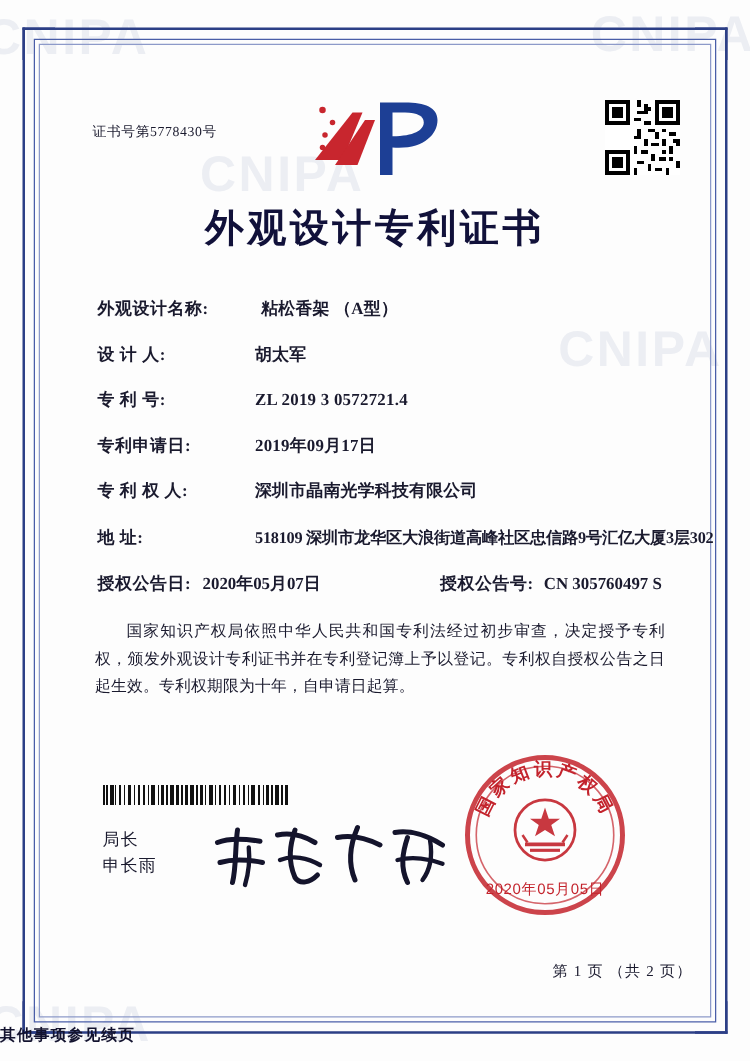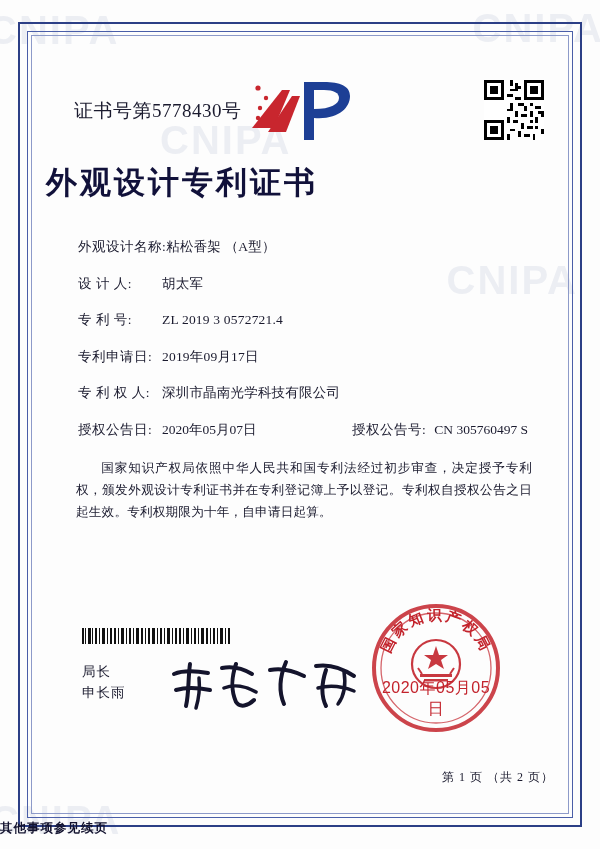--- a/index.html
+++ b/index.html
@@ -85,21 +85,21 @@
 
   
   .head-row {
     position: relative;
     height: 96px;
   }
   .cert-no {
     position: absolute;
     left: 28px;
     top: 38px;
-    font-size: 19px;
+    font-size: 11px;
     letter-spacing: 0.5px;
     white-space: nowrap;
   }
   .logo {
     position: absolute;
     left: 50%;
     transform: translateX(-50%);
     top: 14px;
     width: 108px;
     height: 74px;
@@ -107,52 +107,54 @@
   .qr {
     position: absolute;
     right: 10px;
     top: 20px;
     width: 60px;
     height: 60px;
   }
 
   
   .title {
-    text-align: left;
+    text-align: center;
     font-family: "Liberation Serif", "DejaVu Serif", serif;
     font-weight: bold;
     font-size: 31px;
     letter-spacing: 3px;
     margin-top: 6px;
     color: #11113a;
   }
 
   
   .fields {
     margin-top: 34px;
     padding-left: 32px;
     padding-right: 18px;
   }
   .field {
     display: flex;
     align-items: baseline;
     margin-bottom: 19px;
     font-size: 13.5px;
     line-height: 1.3;
+    font-weight: bold;
   }
   .field .lbl {
     flex: 0 0 auto;
     min-width: 84px;
     white-space: nowrap;
     letter-spacing: 0.5px;
   }
   .field .val {
     flex: 1 1 auto;
     white-space: nowrap;
     letter-spacing: 0.2px;
+    margin-left: 42px;
   }
   .field .val.tight { letter-spacing: -0.2px; font-size: 13px; }
   .field.two .val1 {
     flex: 0 0 190px;
     white-space: nowrap;
   }
   .field.two .lbl2 {
     flex: 0 0 auto;
     white-space: nowrap;
     margin-right: 8px;
@@ -205,21 +207,21 @@
     bottom: 66px;
     width: 132px;
     height: 132px;
   }
   .seal-date {
     position: absolute;
     right: 56px;
     bottom: 80px;
     width: 124px;
     text-align: center;
-    font-size: 16px;
+    font-size: 12px;
     color: #c3232c;
     letter-spacing: 0.5px;
     font-family: "Liberation Sans", sans-serif;
   }
 
   
   .page-no {
     position: absolute;
     left: 0;
     right: 0;
@@ -351,20 +353,24 @@
       <div class="field">
         <span class="lbl">专利申请日:</span>
         <span class="val">2019年09月17日</span>
       </div>
 
       <div class="field">
         <span class="lbl">专 利 权 人:</span>
         <span class="val">深圳市晶南光学科技有限公司</span>
       </div>
 
+      <div class="field">
+        <span class="lbl">地        址:</span>
+        <span class="val tight">518109 深圳市龙华区大浪街道高峰社区忠信路9号汇亿大厦3层302</span>
+      </div>
 
       <div class="field two">
         <span class="lbl">授权公告日:</span>
         <span class="val1">2020年05月07日</span>
         <span class="lbl2">授权公告号:</span>
         <span class="val2">CN 305760497 S</span>
       </div>
     </div>
 
     <div class="para">国家知识产权局依照中华人民共和国专利法经过初步审查，决定授予专利权，颁发外观设计专利证书并在专利登记簿上予以登记。专利权自授权公告之日起生效。专利权期限为十年，自申请日起算。</div>

